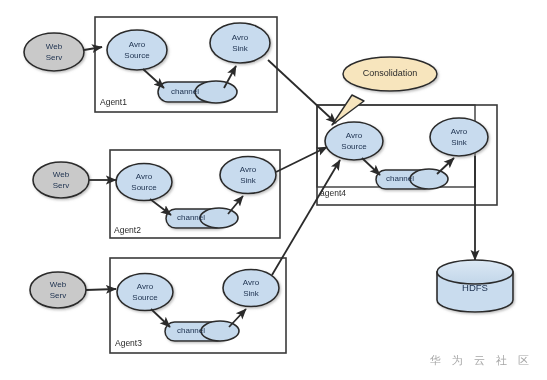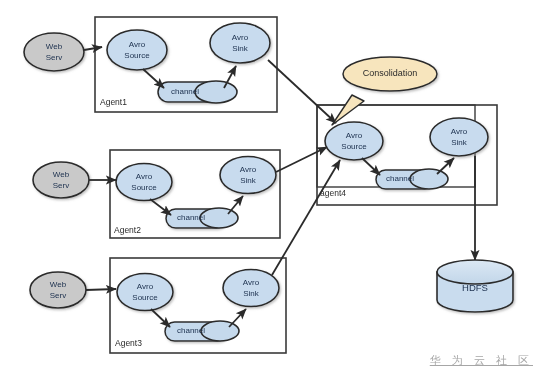--- a/index.html
+++ b/index.html
@@ -51,21 +51,20 @@
   .watermark {
     position: absolute;
     right: 14px;
     bottom: 12px;
     font-family: "Liberation Sans", sans-serif;
     font-size: 11px;
     color: #a6a6a6;
     letter-spacing: 4px;
     white-space: nowrap;
     user-select: none;
-    text-decoration: underline;
   }
 </style>
 </head>
 <body>
 
 <div id="canvas">
 
   <svg id="diagram-svg" viewBox="0 0 547 380">
     <defs>
       <marker id="arrowhead" markerWidth="7" markerHeight="7" refX="5.6" refY="3" orient="auto" markerUnits="strokeWidth">

